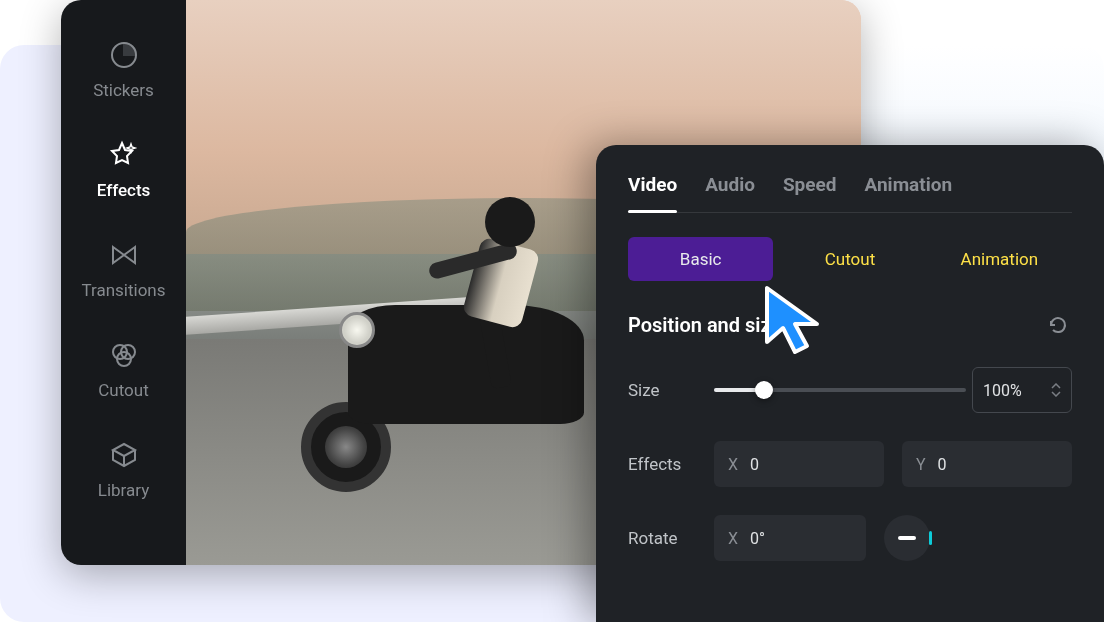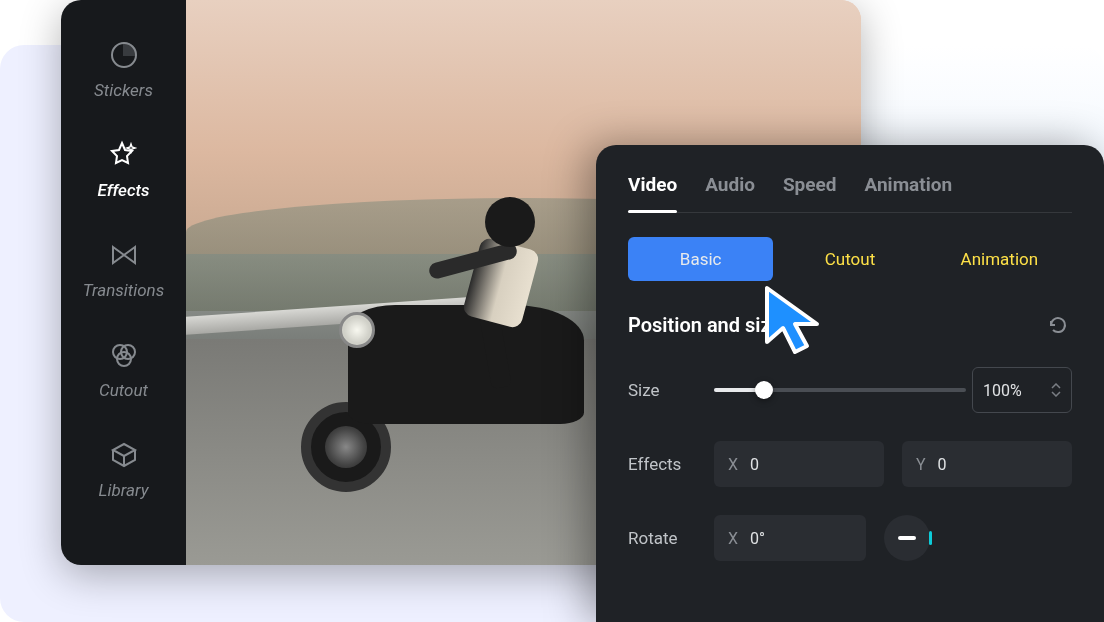--- a/index.html
+++ b/index.html
@@ -50,21 +50,20 @@
   gap: 0;
 }
 .sidebar-item {
   width: 100%;
   display: flex;
   flex-direction: column;
   align-items: center;
   padding: 20px 0;
   cursor: pointer;
   color: #868a8f;
-  font-style: italic;
 }
 .sidebar-item.active { color: #fff; }
 .sidebar-item .icon {
   width: 30px;
   height: 30px;
   display: flex;
   align-items: center;
   justify-content: center;
   margin-bottom: 10px;
 }
@@ -138,21 +137,21 @@
 }
 .sub-tab {
   flex: 1;
   text-align: center;
   padding: 12px 0;
   font-size: 17px;
   color: #fde047;
   cursor: pointer;
   border-radius: 6px;
 }
-.sub-tab.active { background: #3b82f6; color: #e8eaec; }
+.sub-tab.active { background: #4c1d95; color: #e8eaec; }
 .section-header {
   display: flex;
   justify-content: space-between;
   align-items: center;
   margin-top: 30px;
 }
 .section-title {
   font-size: 20px;
   font-weight: 600;
   color: #fff;

